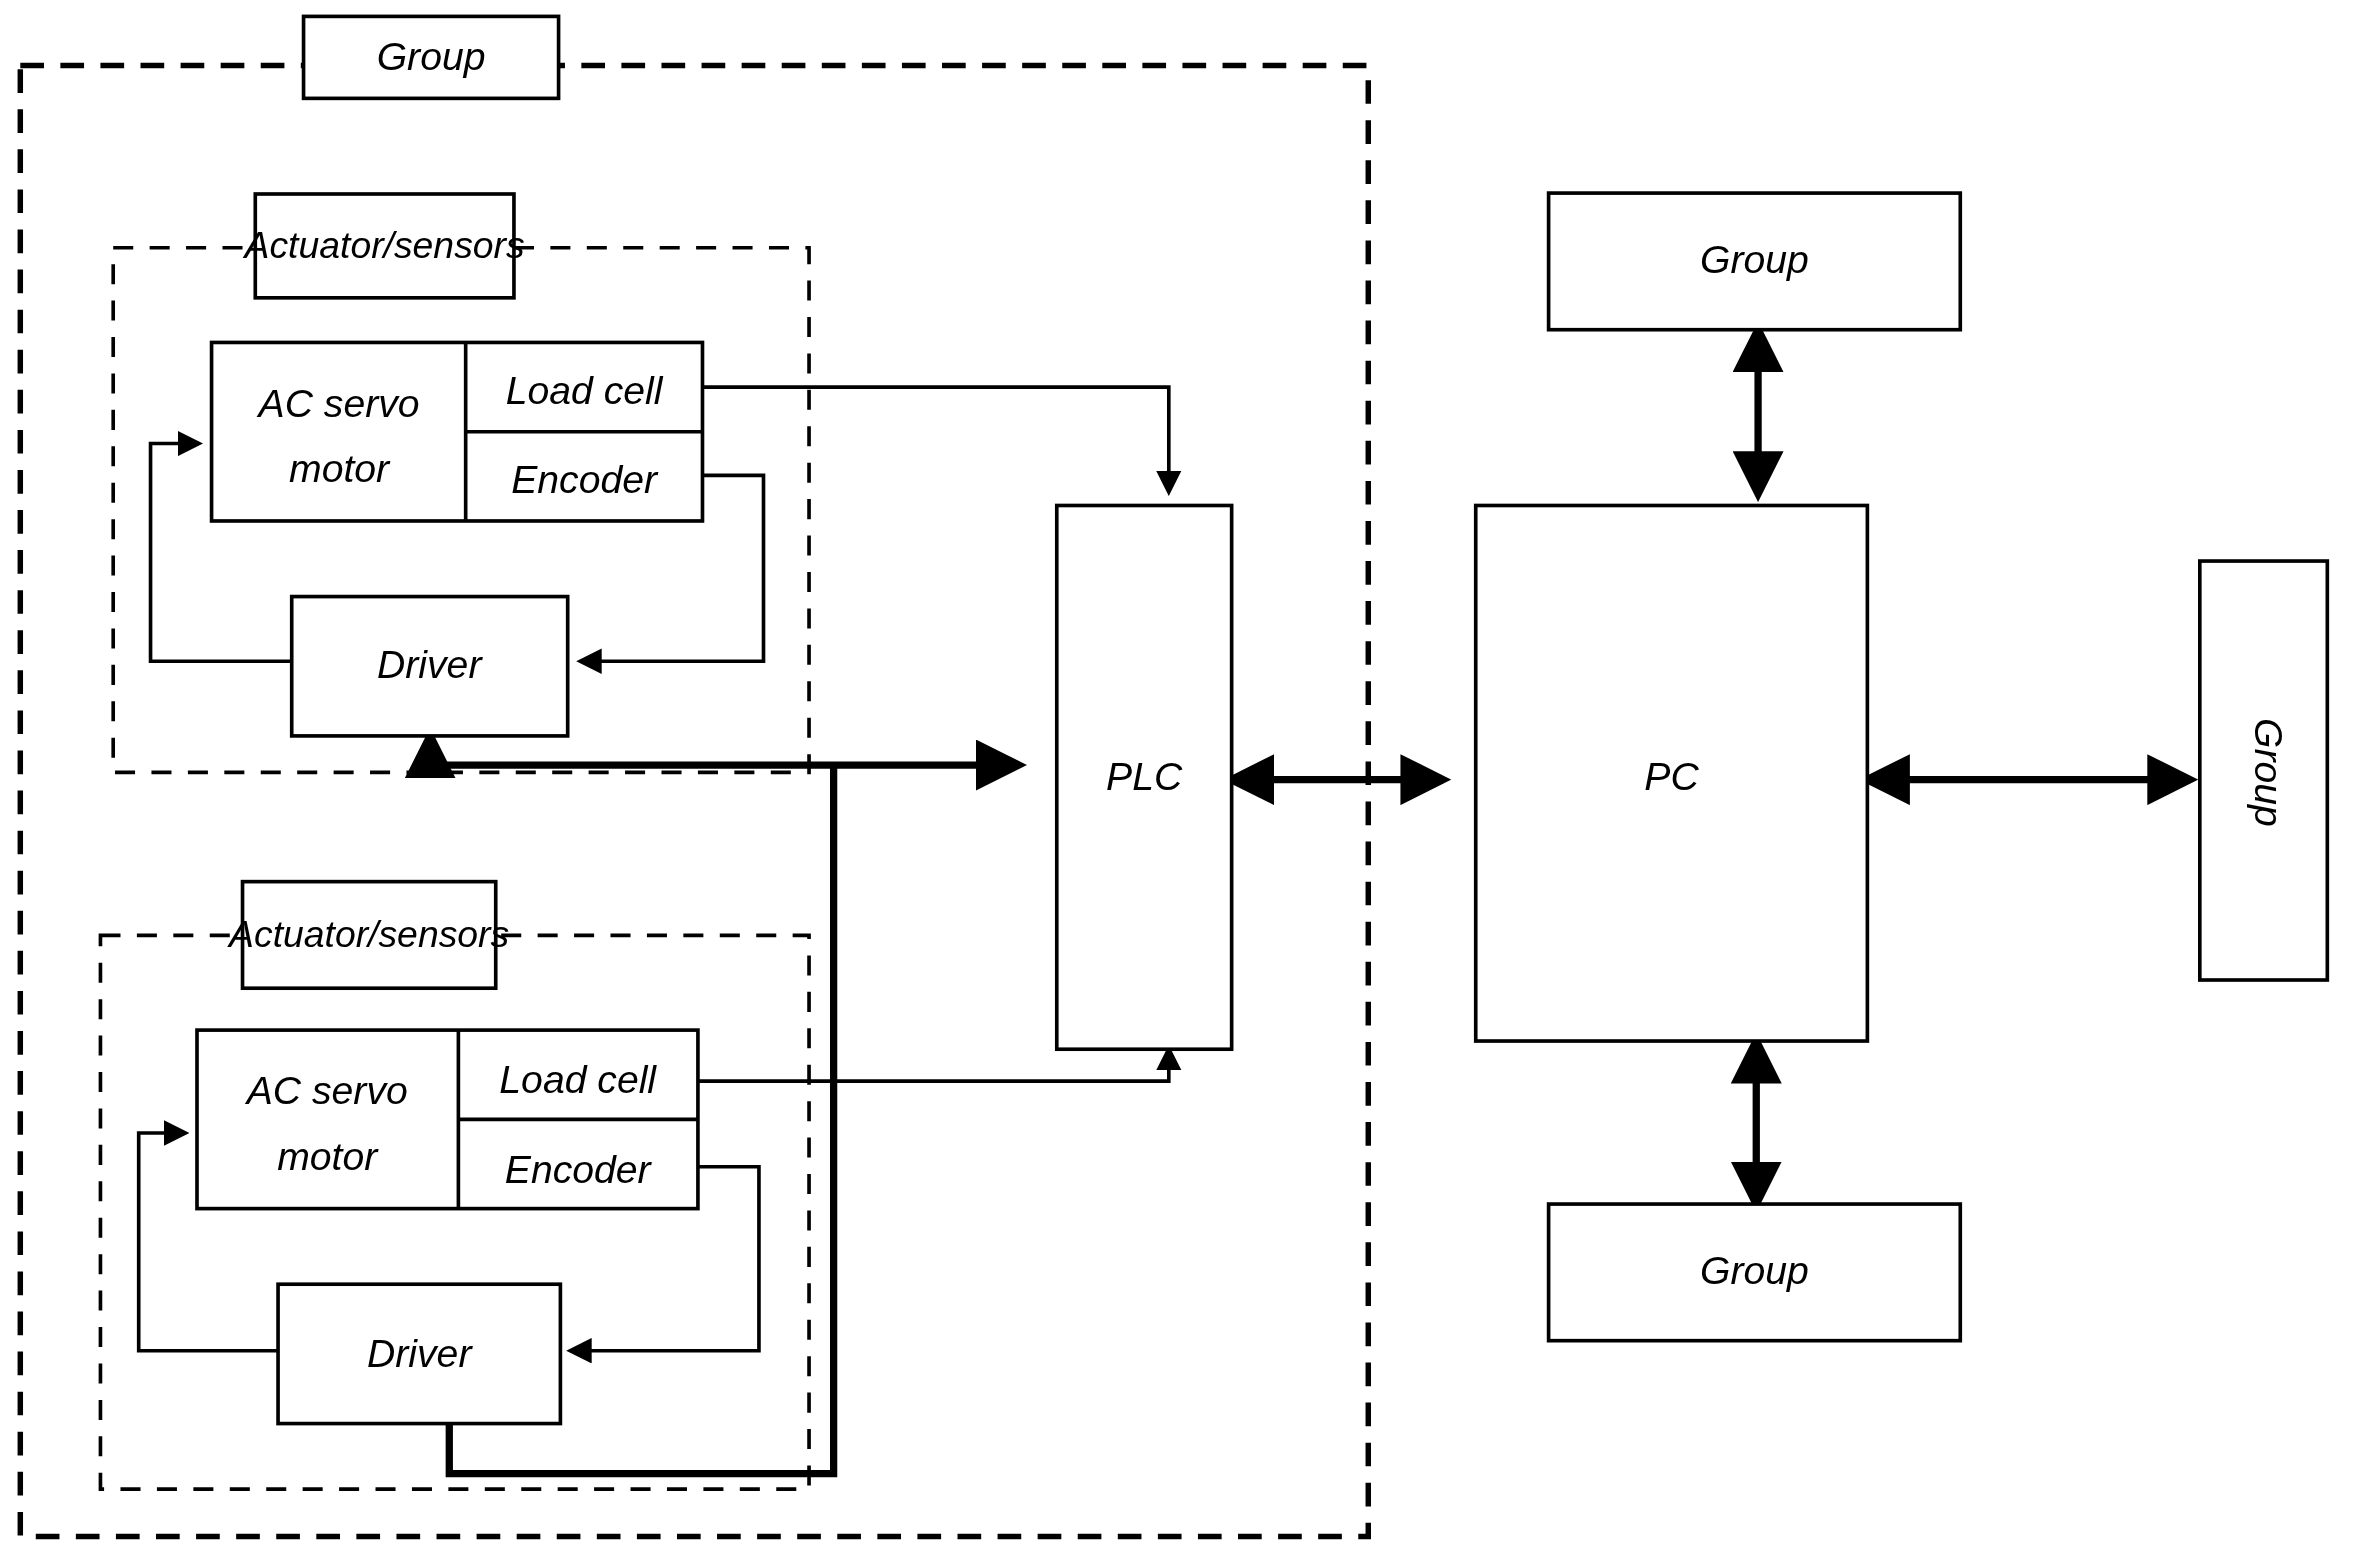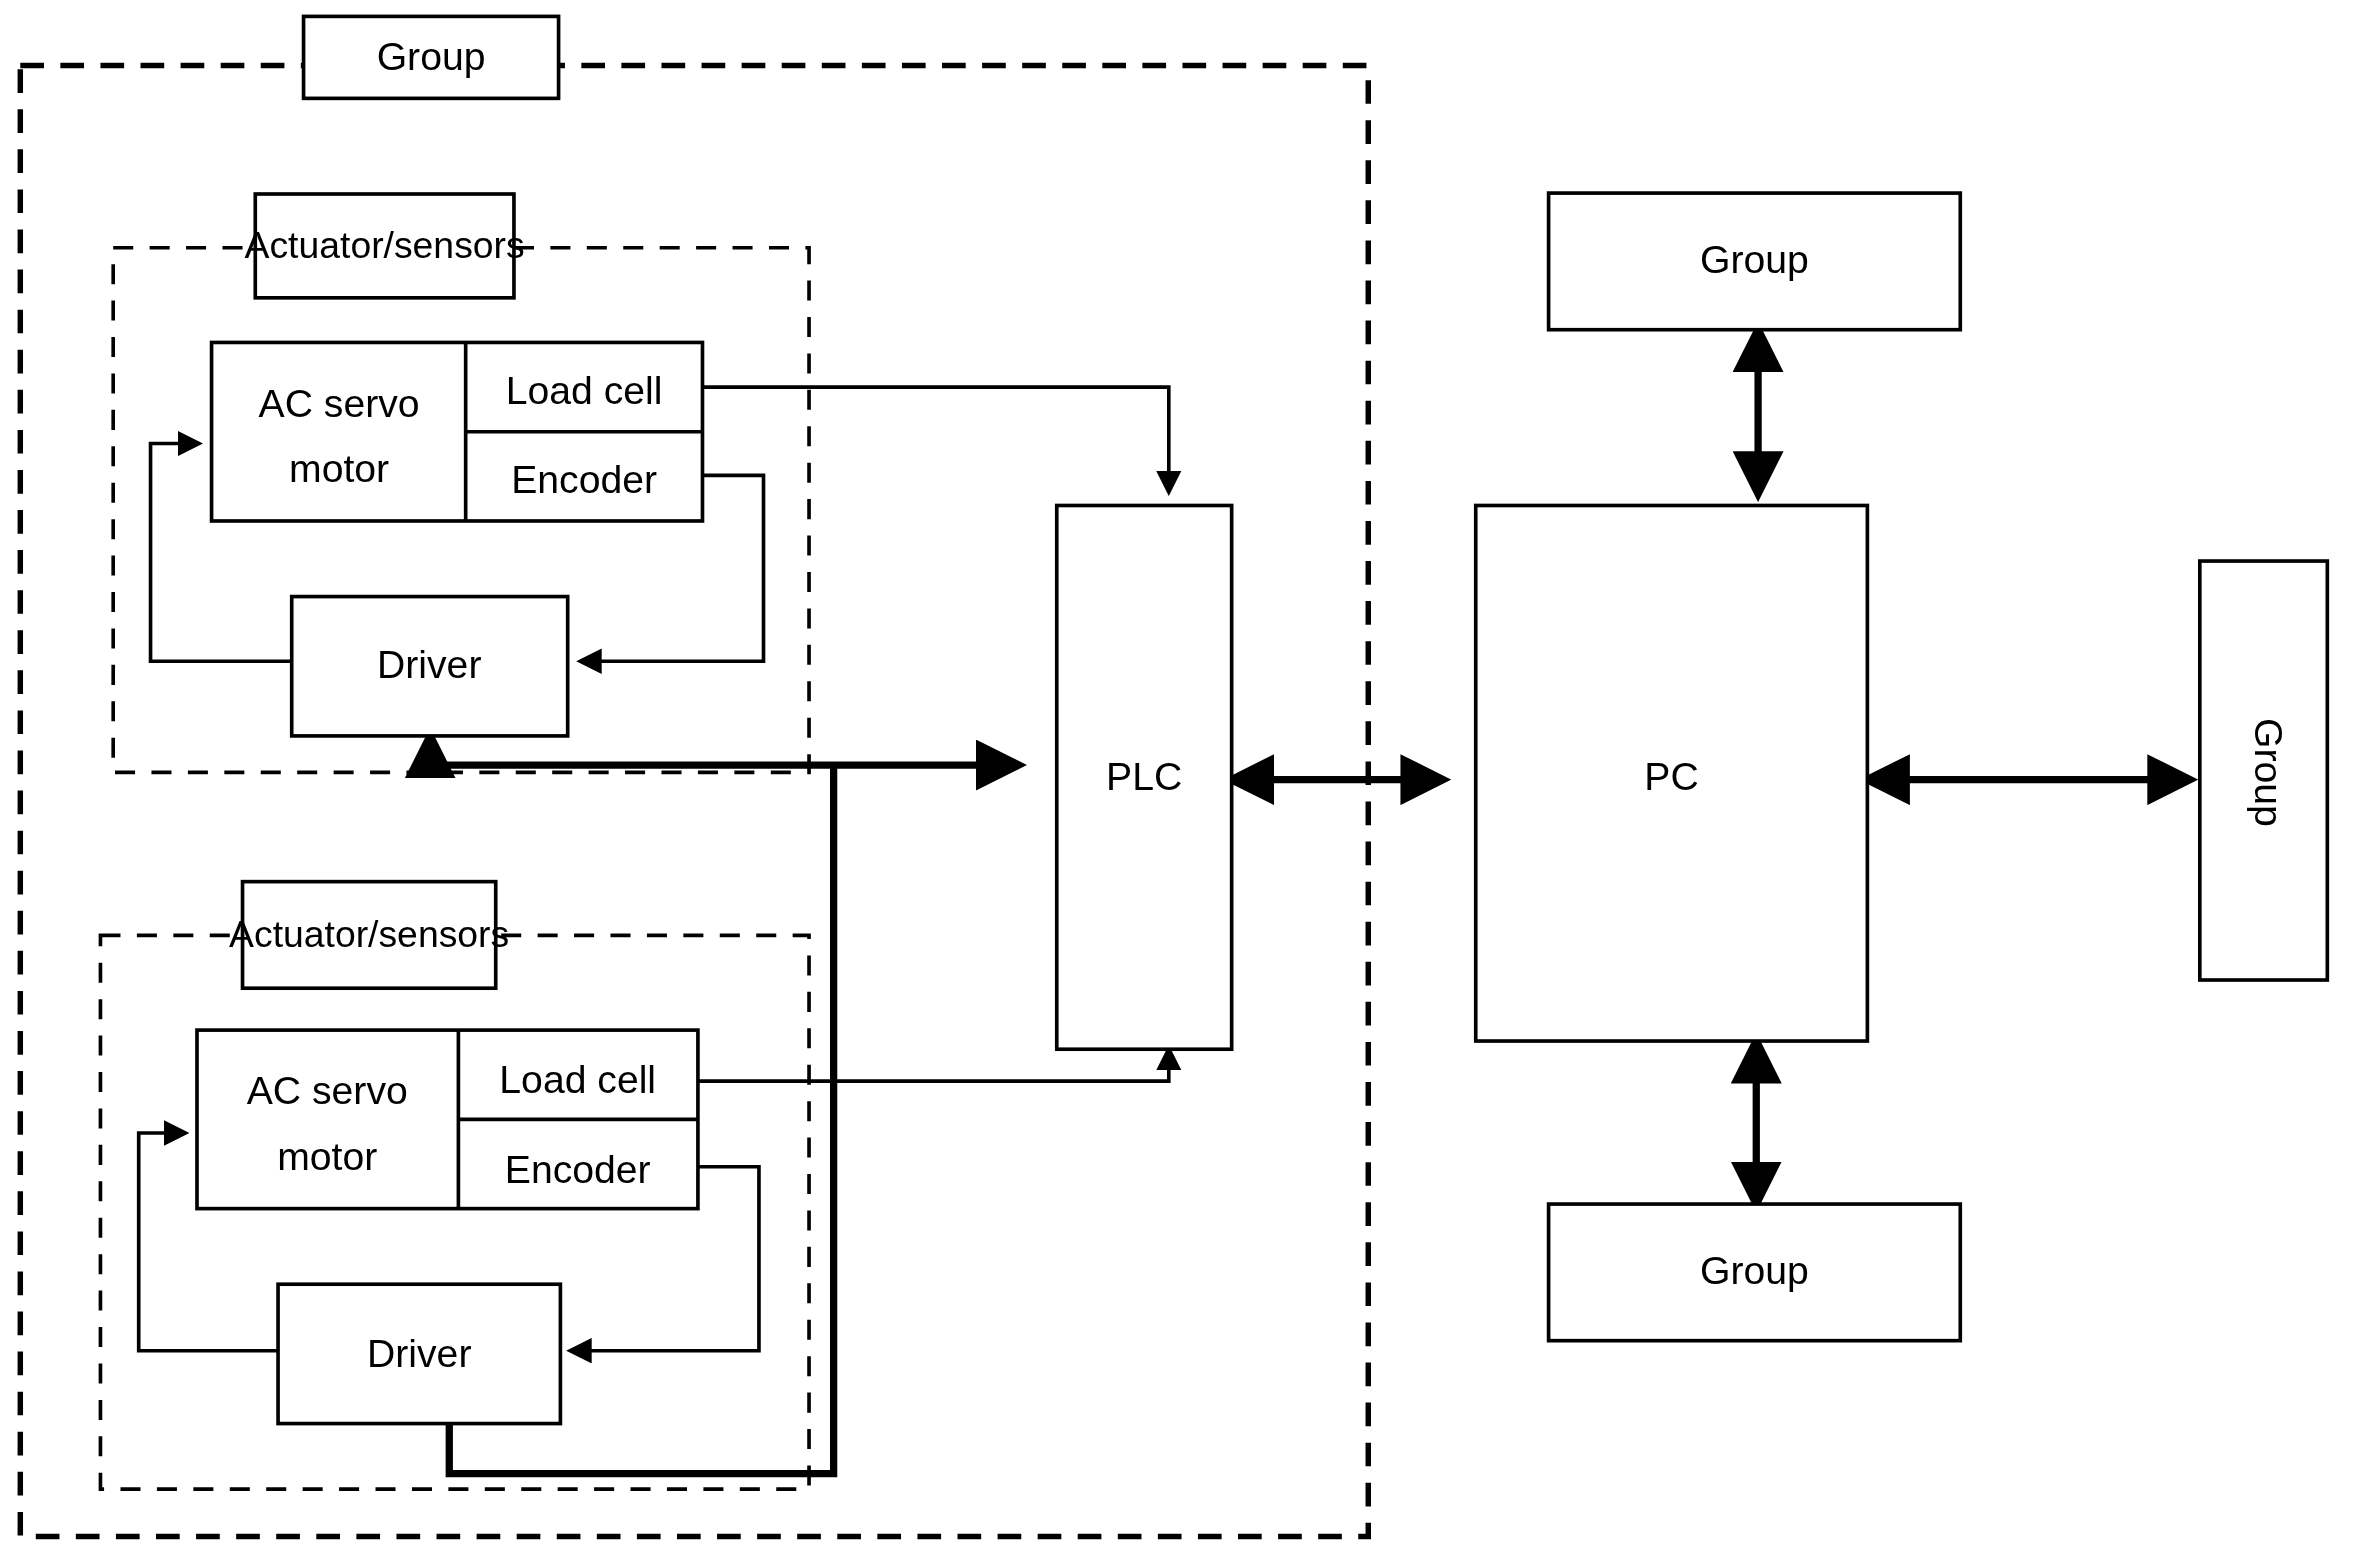--- a/index.html
+++ b/index.html
@@ -6,20 +6,21 @@
     margin: 0;
     padding: 0;
     background: #ffffff;
   }
   #canvas-wrap {
     position: relative;
     width: 2354px;
     height: 1562px;
     background: #ffffff;
     overflow: hidden;
+    font-style: italic;
   }
   svg#diagram {
     display: block;
     width: 2354px;
     height: 1562px;
     font-family: "Liberation Sans", sans-serif;
   }
   .node-rect {
     fill: #ffffff;
     stroke: #000000;

